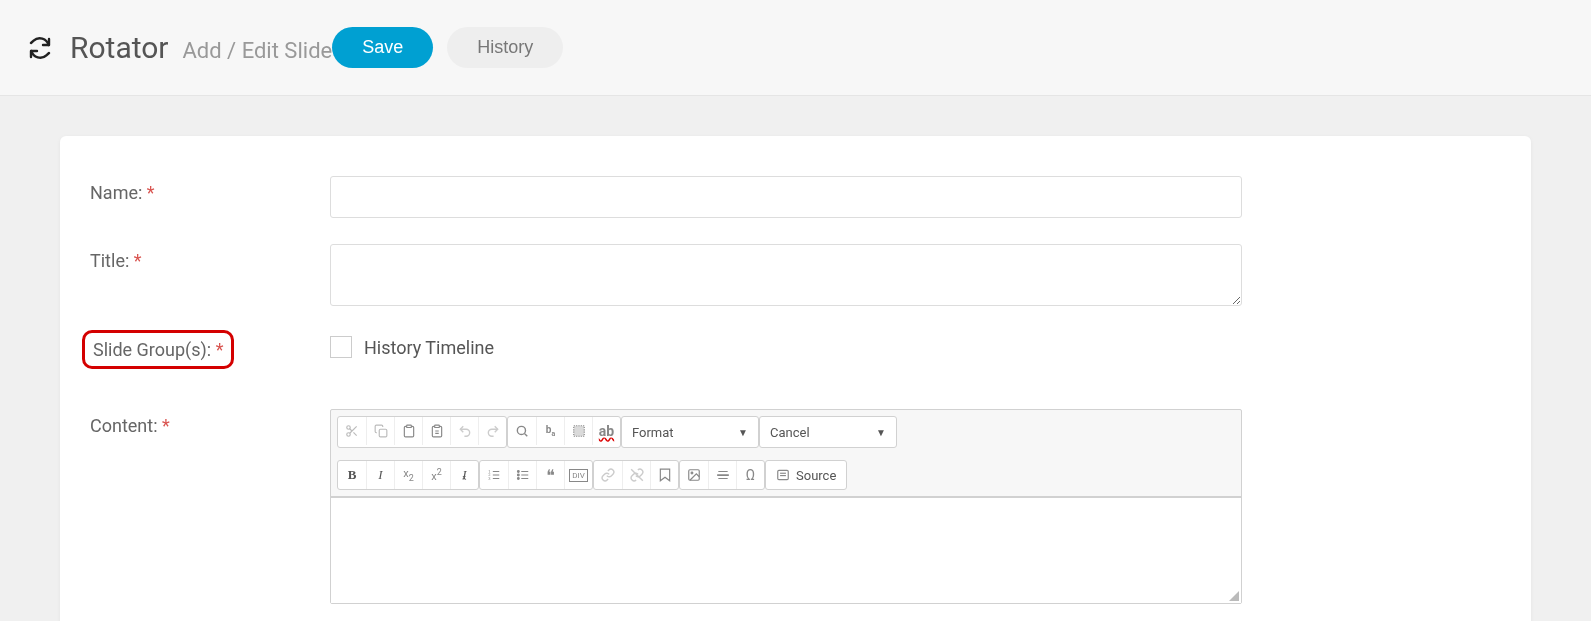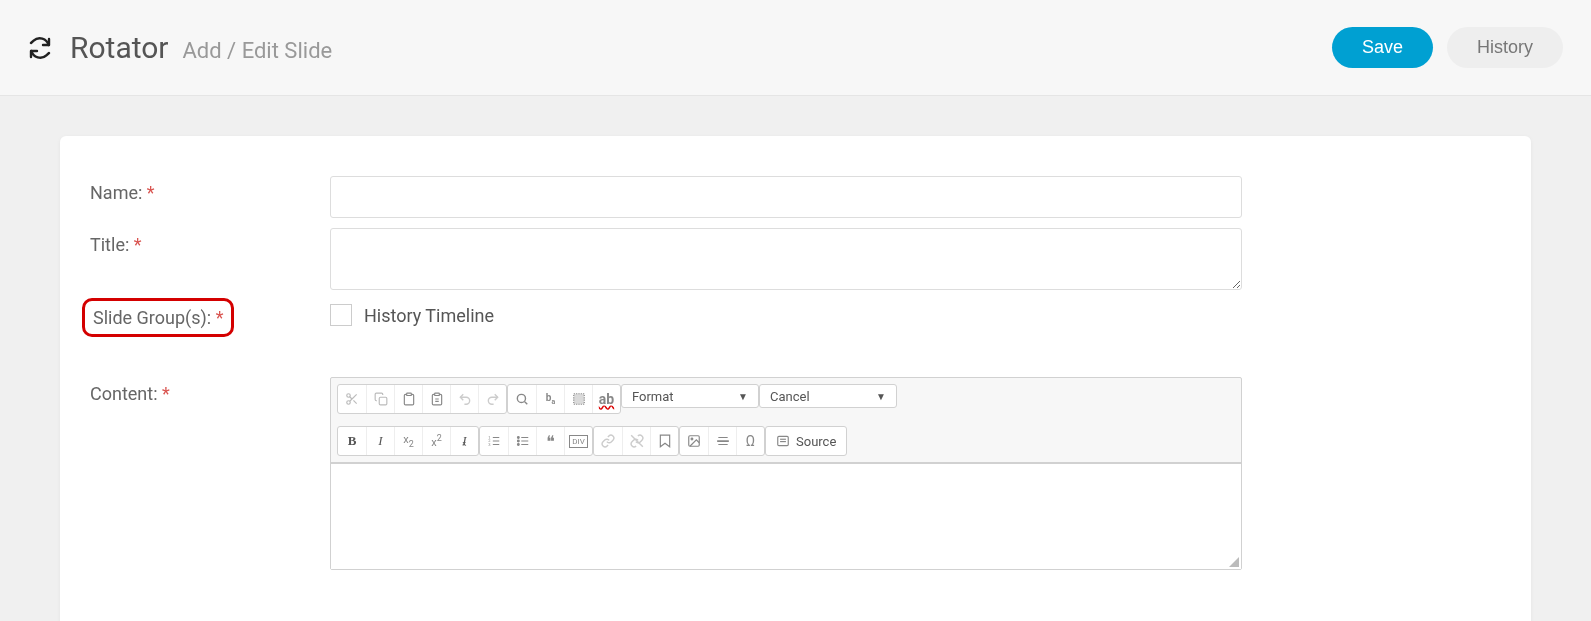--- a/index.html
+++ b/index.html
@@ -10,21 +10,20 @@
     width: 1591px;
     height: 621px;
     overflow: hidden;
   }
   .header {
     background: #f7f7f7;
     border-bottom: 1px solid #e5e5e5;
     padding: 18px 28px;
     display: flex;
     align-items: center;
-    justify-content: space-between;
     height: 96px;
   }
   .header-left { display: flex; align-items: center; gap: 18px; }
   .rotate-icon {
     width: 24px; height: 24px; color: #222;
   }
   .header-title {
     font-size: 30px;
     font-weight: 400;
     color: #555;
@@ -51,21 +50,21 @@
   .panel {
     background: #fff;
     border-radius: 6px;
     box-shadow: 0 1px 4px rgba(0,0,0,0.05);
     padding: 40px 30px 0 30px;
     min-height: 500px;
   }
   .form-row {
     display: flex;
     align-items: flex-start;
-    margin-bottom: 10px;
+    margin-bottom: 26px;
   }
   .form-label {
     width: 240px;
     font-size: 18px;
     color: #666;
     padding-top: 6px;
   }
   .form-label.highlight {
     border: 3px solid #d40000;
     padding: 6px 8px;
@@ -129,21 +128,21 @@
     cursor: pointer;
     font-size: 13px;
   }
   .tbtn.disabled { color: #ccc; cursor: default; }
   .tbtn + .tbtn { border-left: 1px solid #eee; }
   .tselect {
     display: flex; align-items: center; justify-content: space-between;
     background: #fff;
     border: 1px solid #d1d1d1;
     border-radius: 3px;
-    height: 24px;
+    height: 32px;
     padding: 0 10px;
     font-size: 13px;
     color: #555;
     cursor: pointer;
     min-width: 138px;
   }
   .tselect .caret { font-size: 10px; color: #555; }
   .tsrc {
     display: flex; align-items: center; gap: 6px;
     background: #fff;

